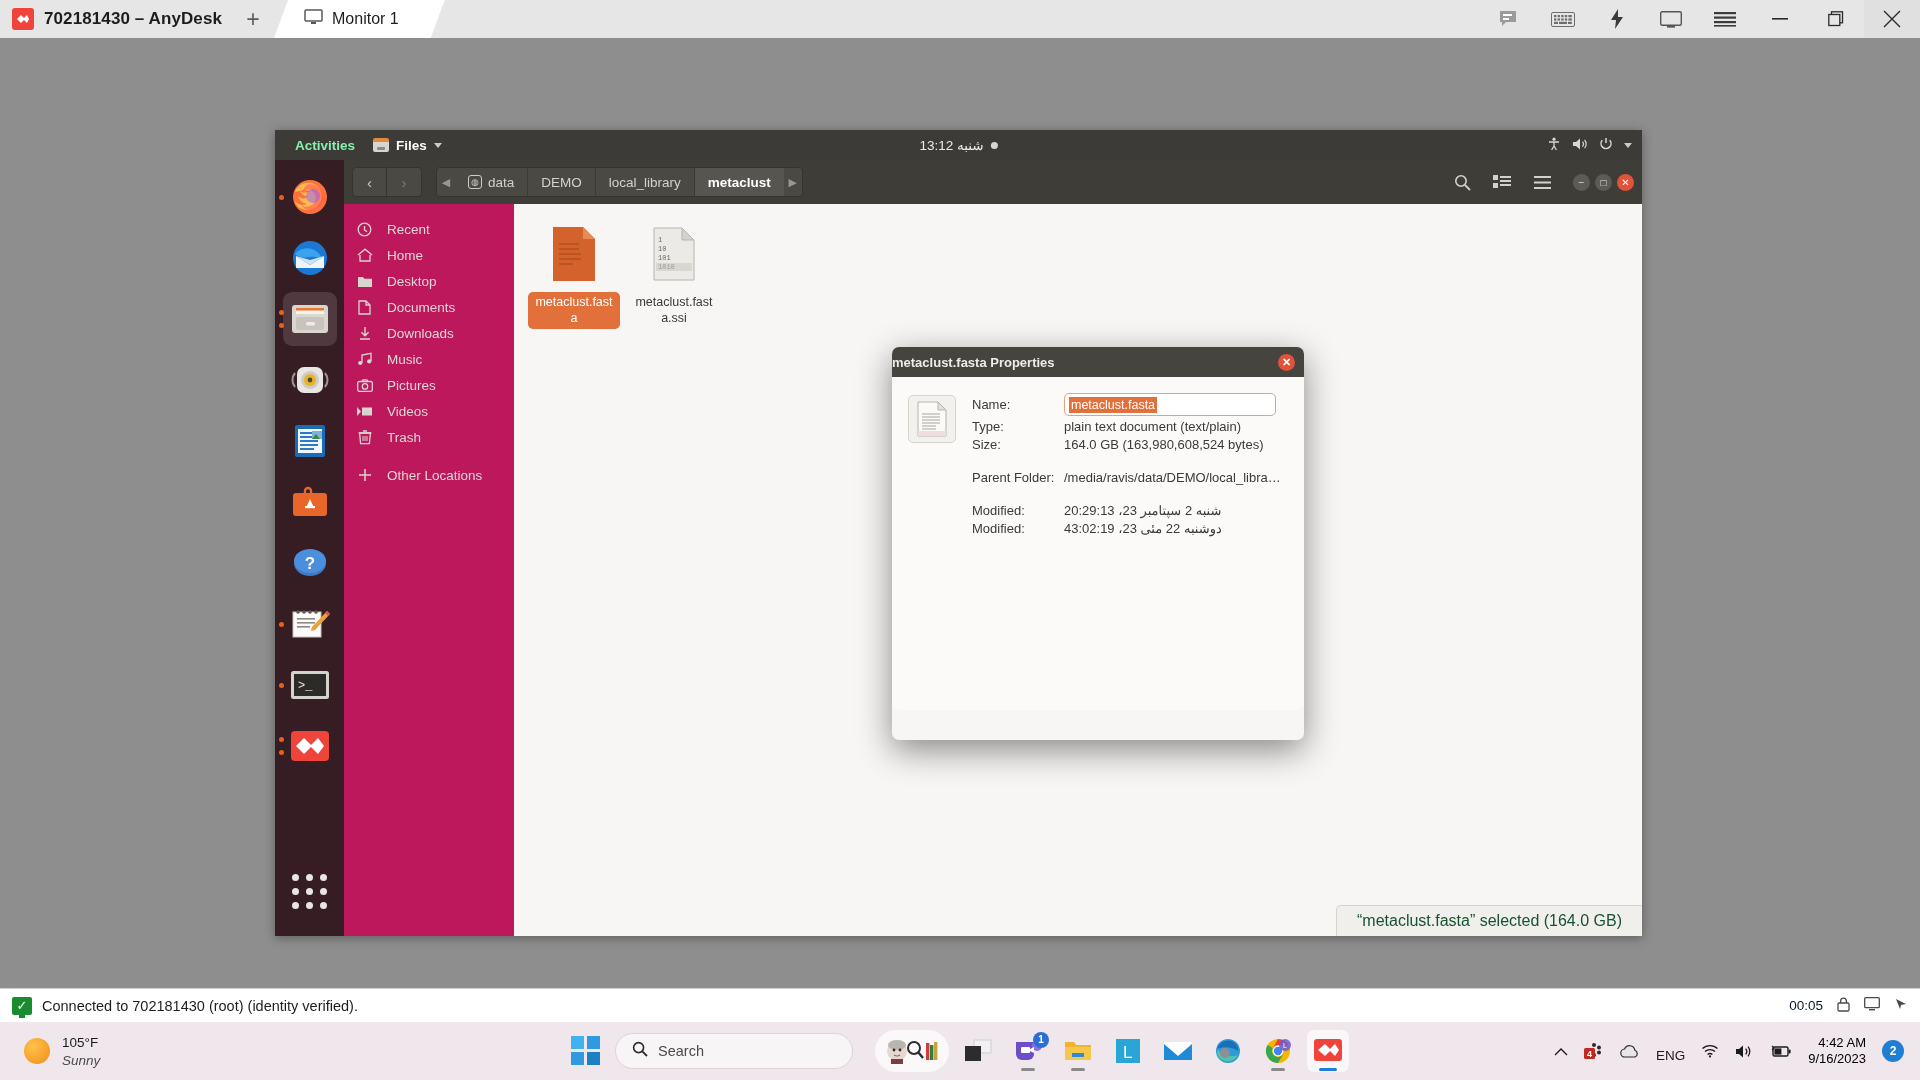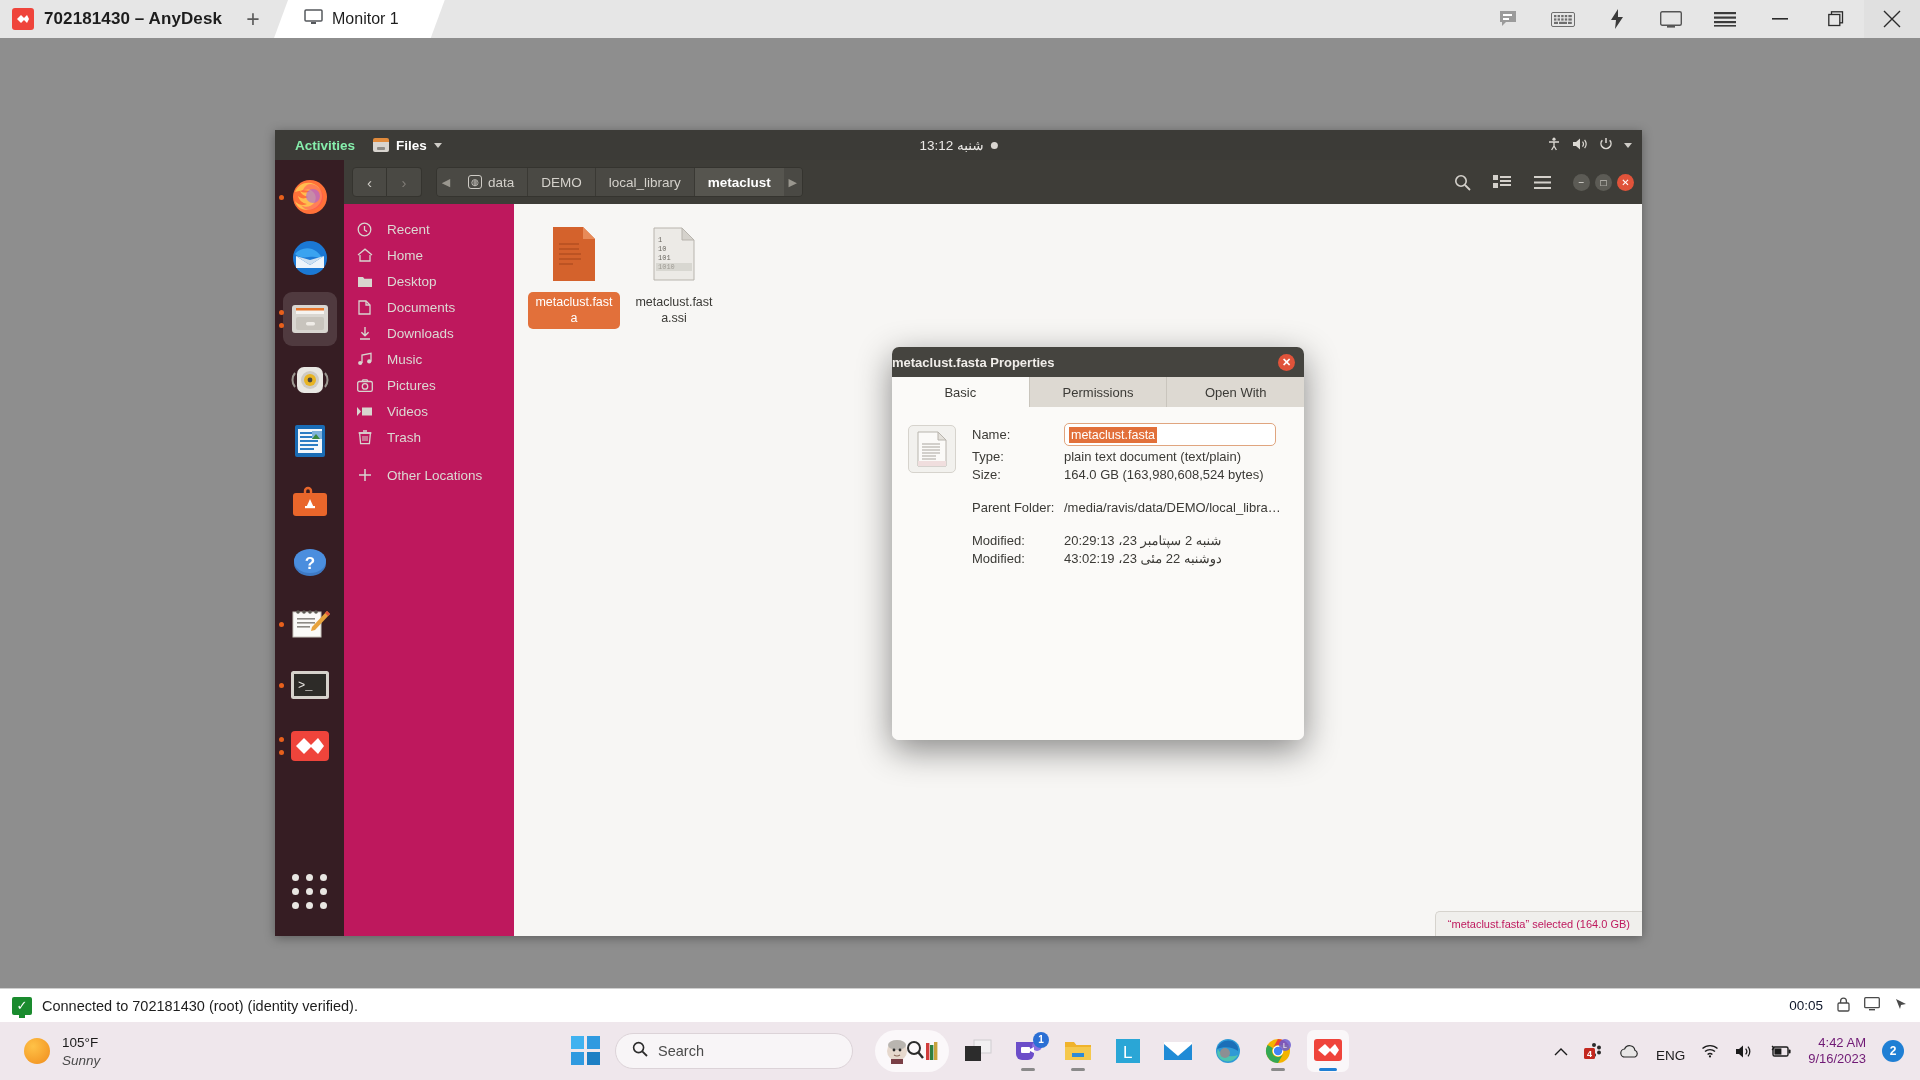--- a/index.html
+++ b/index.html
@@ -195,21 +195,21 @@
   .file-label {
     font-size: 12.5px; line-height: 1.25; text-align: center; color: #3b3a36;
     padding: 3px 6px; border-radius: 5px; word-break: break-word;
   }
   .file-cell.selected .file-label { background: #e2703a; color: #fff; }
   .file-cell.selected .file-icon-wrap { border-radius: 6px; }
 
   .nau-status {
     position: absolute; right: 0; bottom: 0;
     background: #f0efec; border-top: 1px solid #d6d3cd; border-left: 1px solid #d6d3cd;
-    border-radius: 5px 0 0 0; padding: 6px 12px; font-size: 11px; color: #be185d;
+    border-radius: 5px 0 0 0; padding: 6px 20px; font-size: 16px; color: #14532d;
   }
 
   
   .props {
     position: absolute; left: 378px; top: 143px; width: 412px; height: 393px;
     box-shadow: 0 10px 34px rgba(0,0,0,.45); border-radius: 7px;
   }
   .props-tb {
     height: 30px; background: #45443f; border-radius: 7px 7px 0 0;
     display: flex; align-items: center; 
@@ -321,21 +321,21 @@
     position: absolute; top: 2px; right: 0px; min-width: 16px; height: 16px;
     border-radius: 8px; background: #2b6fd4; color: #fff; font-size: 10px;
     line-height: 16px; text-align: center; padding: 0 4px; font-weight: 700;
   }
   .tb-tray {
     margin-left: auto; display: flex; align-items: center; gap: 16px;
     padding-right: 16px;
   }
   .tray-item { display: flex; align-items: center; color: #1b1b1b; }
   .tray-lang { font-size: 13.5px; margin-top: 8px; }
-  .tray-clock { text-align: right; line-height: 1.2; font-size: 13px; color: #701a75; }
+  .tray-clock { text-align: right; line-height: 1.2; font-size: 13px; color: #000000; }
   .tray-badge {
     width: 22px; height: 22px; border-radius: 50%; background: #1f7fd4;
     color: #fff; font-size: 12px; line-height: 22px; text-align: center;
     font-weight: 600;
   }
 </style>
 </head>
 <body>
 
 <div id="root">
@@ -762,25 +762,20 @@
                   </svg>
                 </span>
                 <span class="file-label">metaclust.fasta.ssi</span>
               </div>
             </div>
 
             <div class="props">
               <div class="props-tb">
                 <span>metaclust.fasta Properties</span>
                 <span class="props-close">✕</span>
-              </div>
-              <div class="props-tabs">
-                <div class="props-tab active">Basic</div>
-                <div class="props-tab">Permissions</div>
-                <div class="props-tab">Open With</div>
               </div>
               <div class="props-panel">
                 <div class="props-thumb">
                   <svg width="30" height="36" viewBox="0 0 30 36">
                     <path d="M1 1h20l8 8v26H1z" fill="#fbfaf8" stroke="#b8b4ad"></path>
                     <path d="M21 1l8 8h-8z" fill="#e4e1db" stroke="#b8b4ad"></path>
                     <g stroke="#a9a59e" stroke-width="1">
                         <path d="M5 13h18M5 16h18M5 19h18M5 22h18M5 25h14M5 28h14"></path>
                       </g>
                     <rect x="1" y="30" width="28" height="5" fill="#f0dede"></rect>

